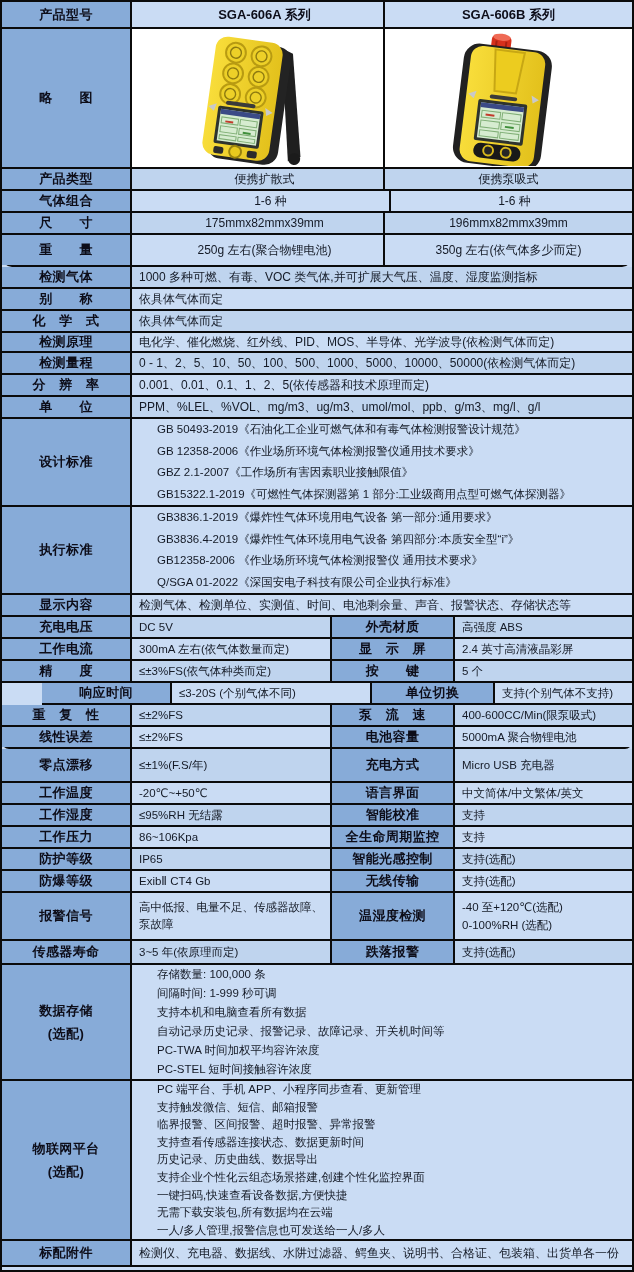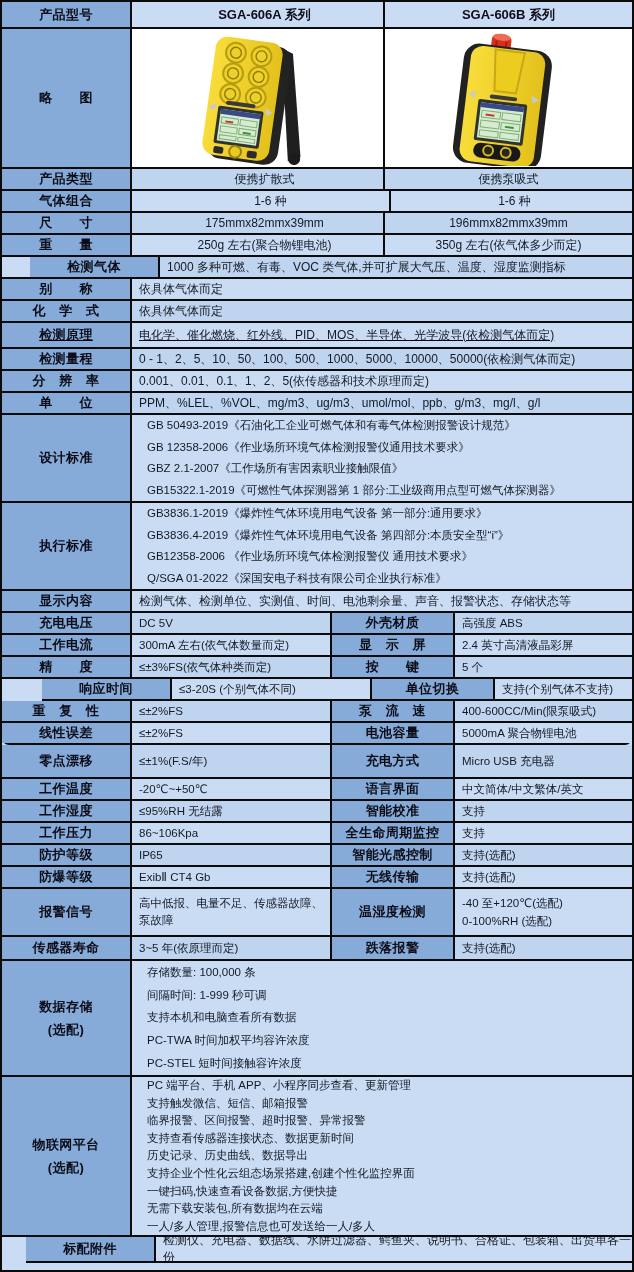--- a/index.html
+++ b/index.html
@@ -17,21 +17,21 @@
   .val.dk{background:#bfd4ee;}
   .val.left{justify-content:flex-start;padding-left:7px;}
   .val.qv{font-size:11.5px;white-space:nowrap;}
   .val.wrapv{white-space:normal;line-height:1.5;padding-right:4px;text-align:left;}
   .val.pre{white-space:pre-line;line-height:1.6;}
   .hdr{font-weight:bold;font-size:13px;color:#0d0d19;}
   .w1{width:130px;} .wa{width:253px;padding-left:14px;} .wb{flex:1;}
   .q2{width:200px;} .q3{width:123px;} .q4{flex:1;} .wf{flex:1;}
   .img{background:#ffffff;justify-content:center;padding:0;}
   .lines{display:flex;flex-direction:column;justify-content:space-around;
-         height:100%;width:100%;padding:3px 8px;background:inherit;}
+         height:100%;width:100%;padding:3px 18px;background:inherit;}
   .line{font-size:11.5px;color:#141a26;padding-left:7px;white-space:nowrap;}
 </style>
 </head>
 <body>
 
 <div class="tbl">
 
   <div class="row" style="height:27px">
     <div class="cell lbl w1">产品型号</div>
     <div class="cell val hdr wa">SGA-606A 系列</div>
@@ -141,38 +141,38 @@
       <div class="row" style="height: 22px; gap: 6px;">
         <div class="cell lbl w1">气体组合</div>
         <div class="cell val wa">1-6 种</div>
         <div class="cell val wb last">1-6 种</div>
       </div>
       <div class="row" style="height: 22px;">
         <div class="cell lbl w1">尺　　寸</div>
         <div class="cell val wa dk">175mmx82mmx39mm</div>
         <div class="cell val wb last dk">196mmx82mmx39mm</div>
       </div>
-      <div class="row" style="height: 22px;">
+      <div class="row" style="height: 32px; border-radius: 10px;">
         <div class="cell lbl w1">重　　量</div>
         <div class="cell val wa">250g 左右(聚合物锂电池)</div>
         <div class="cell val wb last">350g 左右(依气体多少而定)</div>
       </div>
-      <div class="row" style="height: 22px; padding-left: 28px;">
+      <div class="row" style="height: 22px;">
         <div class="cell lbl w1">检测气体</div>
         <div class="cell val left wf last dk">1000 多种可燃、有毒、VOC 类气体,并可扩展大气压、温度、湿度监测指标</div>
       </div>
       <div class="row" style="height: 22px;">
         <div class="cell lbl w1">别　　称</div>
         <div class="cell val left wf last">依具体气体而定</div>
       </div>
       <div class="row" style="height: 22px;">
         <div class="cell lbl w1">化　学　式</div>
         <div class="cell val left wf last dk">依具体气体而定</div>
       </div>
-      <div class="row" style="height: 26px; text-decoration: underline;">
+      <div class="row" style="height: 20px;">
         <div class="cell lbl w1">检测原理</div>
         <div class="cell val left wf last">电化学、催化燃烧、红外线、PID、MOS、半导体、光学波导(依检测气体而定)</div>
       </div>
       <div class="row" style="height: 22px;">
         <div class="cell lbl w1">检测量程</div>
         <div class="cell val left wf last dk">0 - 1、2、5、10、50、100、500、1000、5000、10000、50000(依检测气体而定)</div>
       </div>
       <div class="row" style="height: 22px;">
         <div class="cell lbl w1">分　辨　率</div>
         <div class="cell val left wf last">0.001、0.01、0.1、1、2、5(依传感器和技术原理而定)</div>
@@ -295,20 +295,21 @@
       <div class="row" style="height: 116px;">
         <div class="cell lbl stack w1">
           <div class="">数据存储</div>
           <div class="">(选配)</div>
         </div>
         <div class="cell val wf last">
           <div class="lines">
             <div class="line">存储数量: 100,000 条</div>
             <div class="line">间隔时间: 1-999 秒可调</div>
             <div class="line">支持本机和电脑查看所有数据</div>
+            <div class="line">自动记录历史记录、报警记录、故障记录、开关机时间等</div>
             <div class="line">PC-TWA 时间加权平均容许浓度</div>
             <div class="line">PC-STEL 短时间接触容许浓度</div>
           </div>
         </div>
       </div>
       <div class="row" style="height: 160px;">
         <div class="cell lbl stack w1">
           <div class="">物联网平台</div>
           <div class="">(选配)</div>
         </div>
@@ -319,18 +320,18 @@
             <div class="line">临界报警、区间报警、超时报警、异常报警</div>
             <div class="line">支持查看传感器连接状态、数据更新时间</div>
             <div class="line">历史记录、历史曲线、数据导出</div>
             <div class="line">支持企业个性化云组态场景搭建,创建个性化监控界面</div>
             <div class="line">一键扫码,快速查看设备数据,方便快捷</div>
             <div class="line">无需下载安装包,所有数据均在云端</div>
             <div class="line">一人/多人管理,报警信息也可发送给一人/多人</div>
           </div>
         </div>
       </div>
-      <div class="row" style="height: 26px; margin-left: 24px;">
+      <div class="row" style="height: 26px;">
         <div class="cell lbl w1">标配附件</div>
         <div class="cell val left wf last">检测仪、充电器、数据线、水阱过滤器、鳄鱼夹、说明书、合格证、包装箱、出货单各一份</div>
       </div>
     </div>
 </div>
 
 </body></html>

